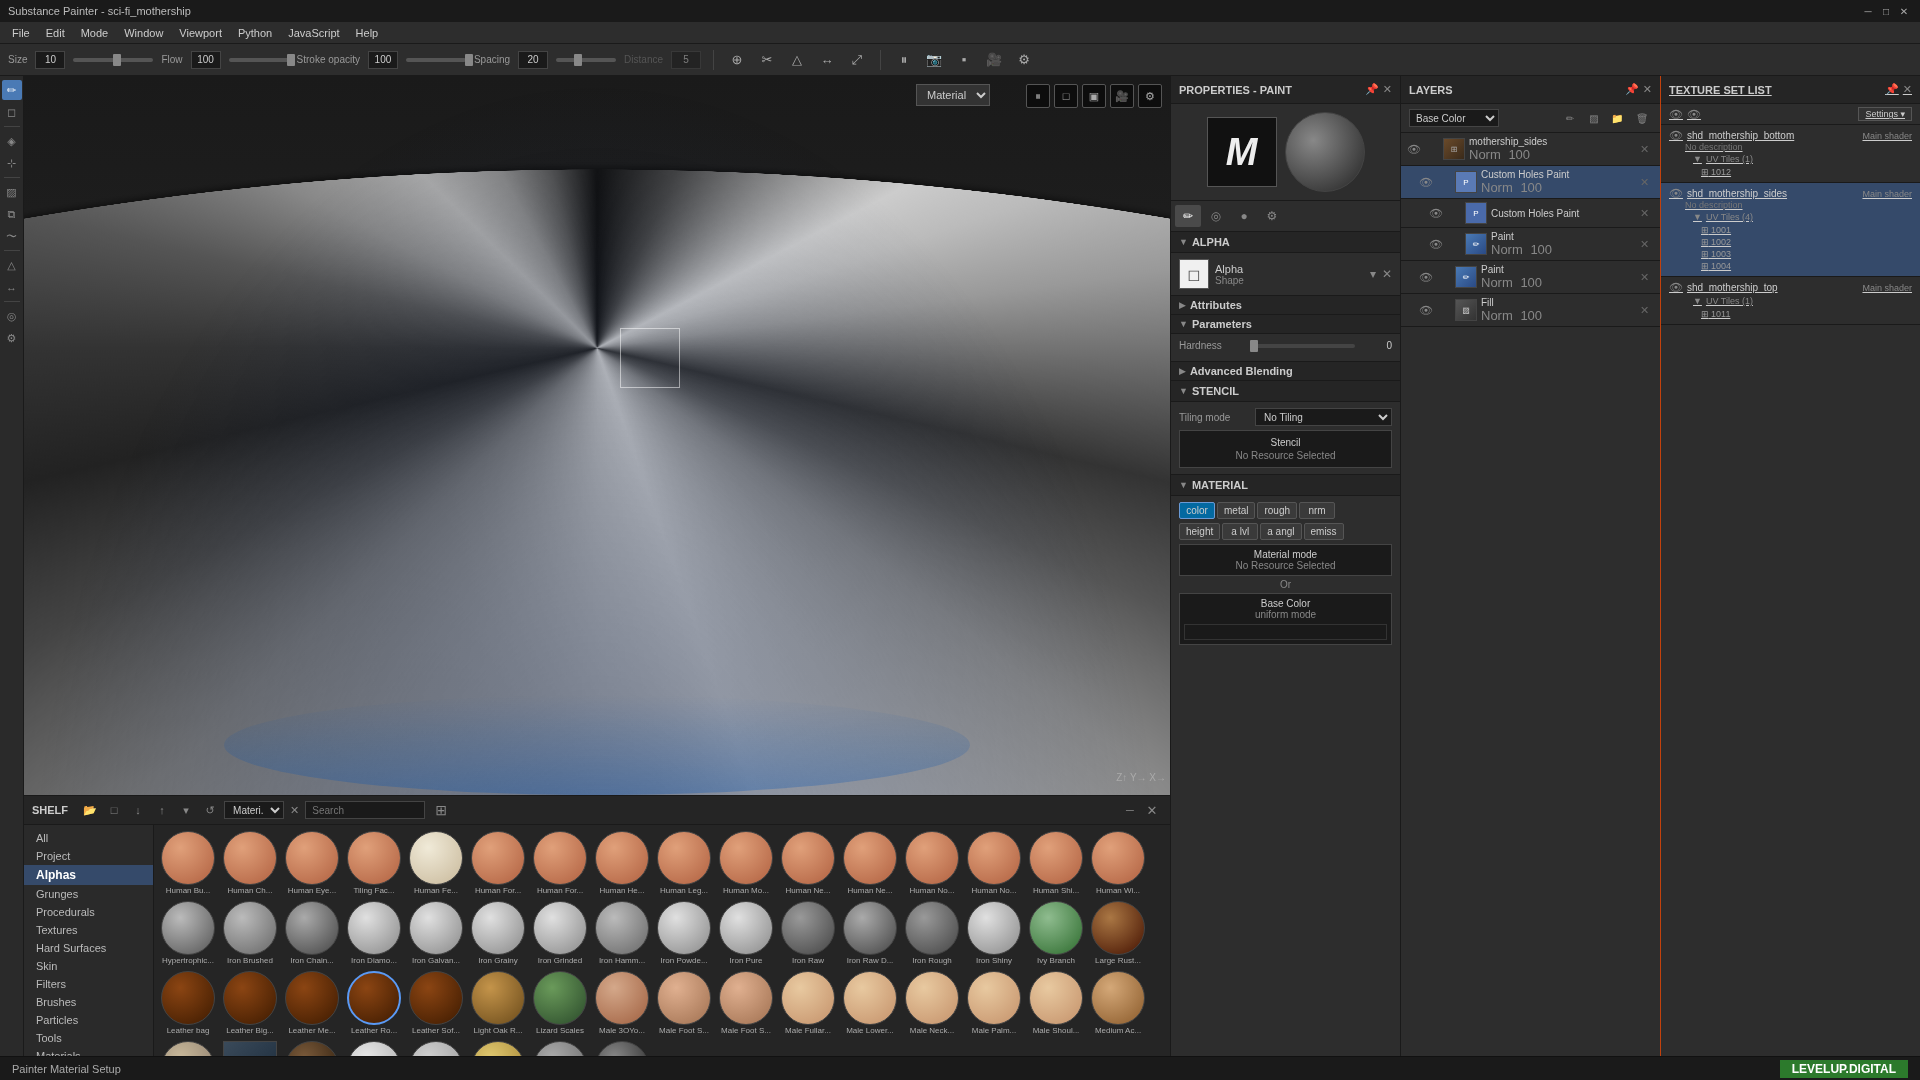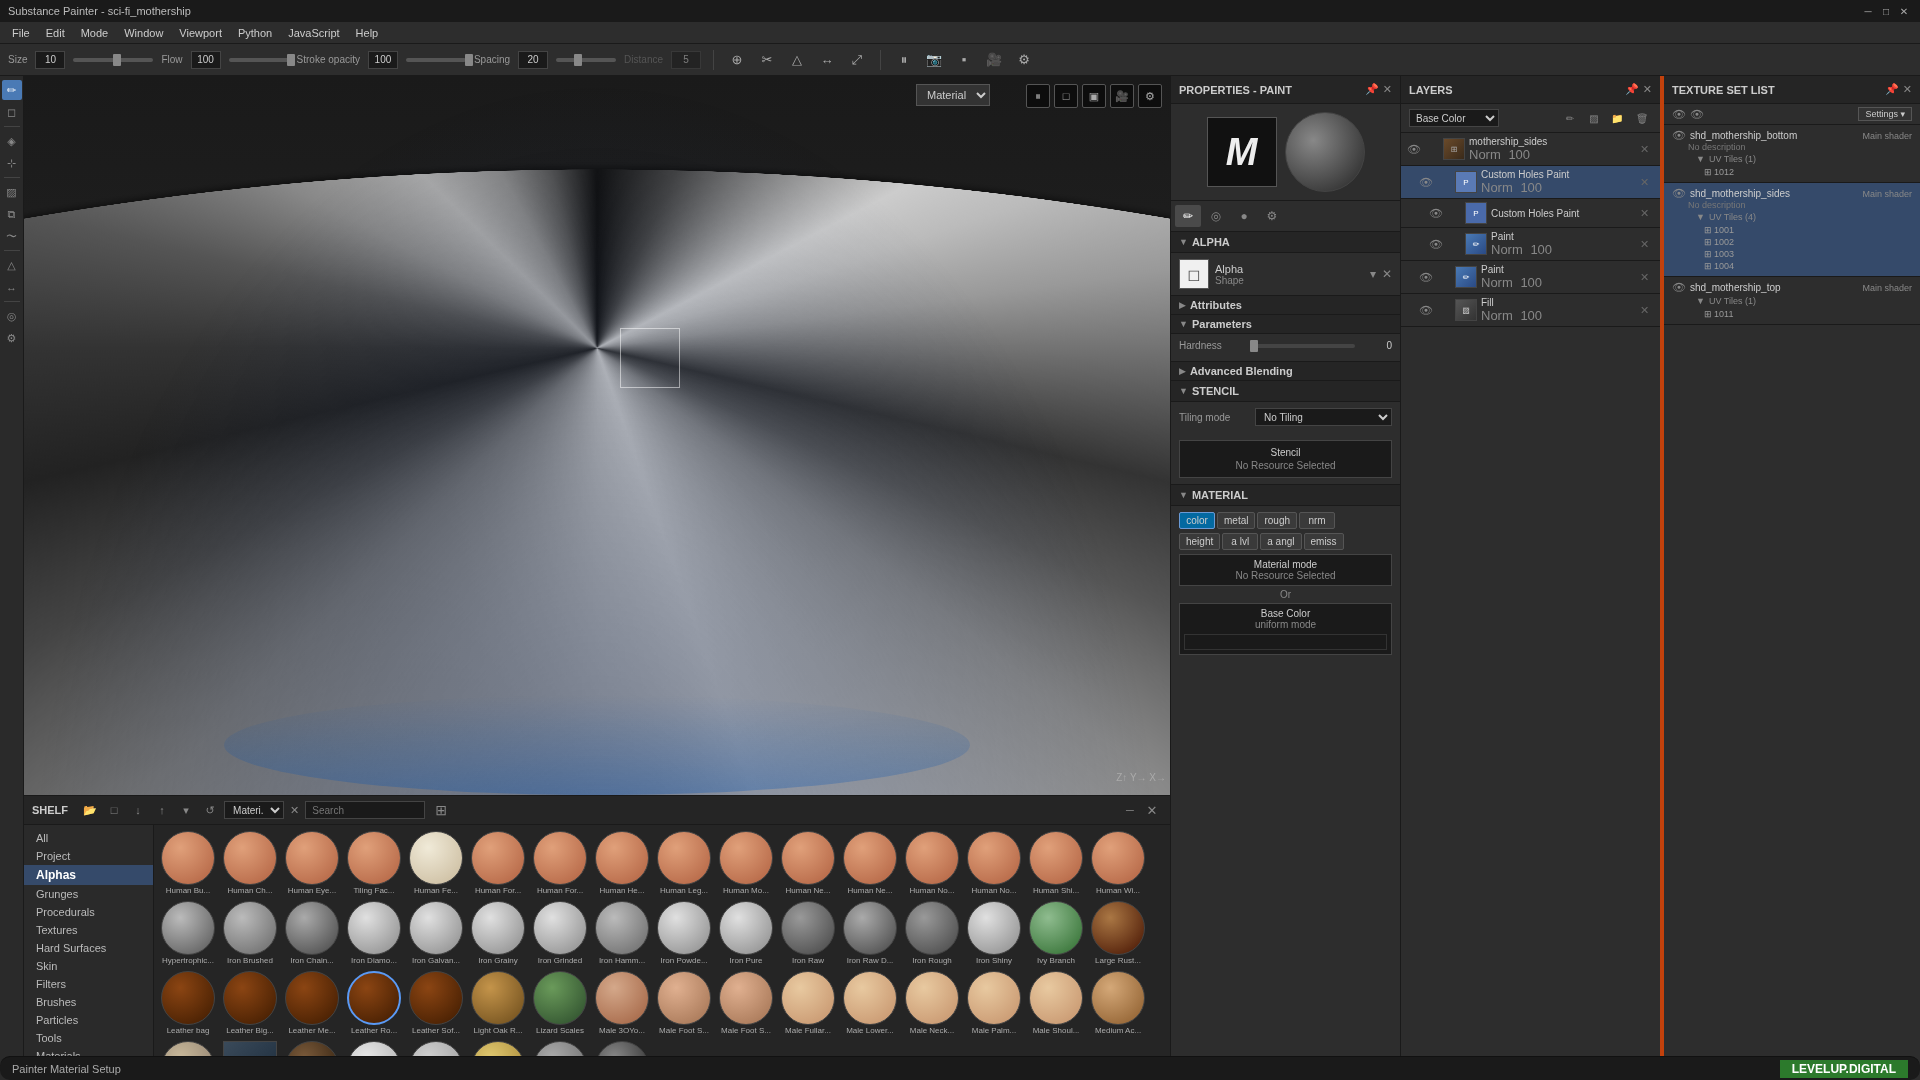--- a/index.html
+++ b/index.html
@@ -63,21 +63,21 @@
     .alpha-expand { color: #888; cursor: pointer; font-size: 12px; }
 
     .param-row { display: flex; align-items: center; margin-bottom: 4px; gap: 13px; }
     .param-label { color: #999; font-size: 10px; width: 60px; }
     .param-slider { flex: 1; height: 4px; background: #444; border-radius: 2px; position: relative; cursor: pointer; }
     .param-slider-fill { height: 100%; background: #666; border-radius: 2px; width: 2%; }
     .param-slider-thumb { width: 8px; height: 12px; background: #888; border-radius: 1px; position: absolute; top: -4px; left: 2%; transform: translateX(-50%); }
     .param-value { color: #ccc; font-size: 10px; width: 24px; text-align: right; }
 
     .stencil-section { padding: 6px 8px; border-bottom: 1px solid #1a1a1a; }
-    .tiling-row { display: flex; align-items: center; gap: 6px; margin-bottom: 14px; }
+    .tiling-row { display: flex; align-items: center; gap: 6px; margin-bottom: 4px; }
     .tiling-label { color: #999; font-size: 10px; width: 70px; }
     .tiling-select { background: #1a1a1a; border: 1px solid #444; color: #ccc; font-size: 10px; height: 18px; flex: 1; cursor: pointer; padding: 0 4px; }
     .stencil-box { background: #1a1a1a; border: 1px solid #444; padding: 6px; text-align: center; }
     .stencil-box-title { color: #ccc; font-size: 10px; margin-bottom: 2px; }
     .stencil-box-sub { color: #888; font-size: 10px; }
 
     .material-section { padding: 6px 8px; }
     .mat-buttons { display: flex; gap: 2px; flex-wrap: wrap; margin-bottom: 4px; }
     .mat-btn { background: #3a3a3a; border: 1px solid #555; color: #ccc; padding: 2px 6px; font-size: 10px; cursor: pointer; border-radius: 2px; min-width: 36px; text-align: center; }
     .mat-btn.active { background: #0369a1; border-color: #6a9ad5; }
@@ -96,21 +96,21 @@
     .layer-item { display: flex; align-items: center; padding: 3px 6px; border-bottom: 1px solid #1a1a1a; gap: 4px; cursor: pointer; }
     .layer-item.active { background: #354a6a; }
     .layer-vis { color: #888; cursor: pointer; font-size: 11px; width: 14px; }
     .layer-thumb { width: 22px; height: 22px; background: #555; border: 1px solid #444; display: flex; align-items: center; justify-content: center; font-size: 8px; color: #aaa; }
     .layer-info { flex: 1; min-width: 0; }
     .layer-name { color: #ccc; font-size: 10px; white-space: nowrap; overflow: hidden; text-overflow: ellipsis; }
     .layer-blend { color: #888; font-size: 13px; }
     .layer-close { color: #666; cursor: pointer; font-size: 11px; width: 14px; }
 
     
-    #texture-set { width: 260px; background: #2d2d2d; border-left: 4px solid #c2410c; display: flex; flex-direction: column; }
+    #texture-set { width: 260px; background: #2d2d2d; border-left: 1px solid #c2410c; display: flex; flex-direction: column; text-decoration: underline; }
     .ts-header { background: #252525; height: 28px; display: flex; align-items: center; padding: 0 8px; border-bottom: 1px solid #1a1a1a; gap: 4px; }
     .ts-title { color: #ccc; font-size: 11px; font-weight: bold; flex: 1; }
     .ts-list { flex: 1; overflow-y: auto; }
     .ts-item { padding: 4px 8px; border-bottom: 1px solid #1a1a1a; cursor: pointer; }
     .ts-item.active { background: #354a6a; }
     .ts-item-header { display: flex; align-items: center; gap: 4px; }
     .ts-item-vis { color: #888; font-size: 11px; }
     .ts-item-name { color: #ccc; font-size: 10px; flex: 1; }
     .ts-item-shader { color: #888; font-size: 9px; }
     .ts-item-desc { color: #777; font-size: 9px; padding-left: 16px; }
@@ -131,21 +131,21 @@
     .shelf-category { padding: 3px 12px; color: #bbb; font-size: 11px; cursor: pointer; }
     .shelf-category.active { background: #354a6a; color: #fff; }
     #shelf-content { flex: 1; overflow-y: auto; padding: 4px; display: flex; flex-direction: column; gap: 2px; }
     .shelf-grid { display: flex; flex-wrap: wrap; gap: 2px; }
     .shelf-item { display: flex; flex-direction: column; align-items: center; width: 60px; cursor: pointer; padding: 2px; border-radius: 2px; }
     .shelf-thumb { width: 54px; height: 54px; border: 1px solid #444; display: flex; align-items: center; justify-content: center; overflow: hidden; }
     .shelf-label { color: #aaa; font-size: 8px; text-align: center; margin-top: 1px; max-width: 58px; overflow: hidden; text-overflow: ellipsis; white-space: nowrap; }
     .grid-toggle { color: #888; cursor: pointer; font-size: 14px; padding: 2px; margin-left: 4px; }
 
     
-    #statusbar { height: 24px; background: #1a1a1a; border-top: 1px solid #111; display: flex; align-items: center; padding: 0 12px; justify-content: space-between; position: absolute; bottom: 0; left: 0; right: 0; border-radius: 10px; }
+    #statusbar { height: 24px; background: #1a1a1a; border-top: 1px solid #111; display: flex; align-items: center; padding: 0 12px; justify-content: space-between; position: absolute; bottom: 0; left: 0; right: 0; }
     .status-left { color: #aaa; font-size: 11px; }
     .status-right { background: #2c7a2c; padding: 2px 12px; color: #fff; font-size: 12px; font-weight: bold; }
 
     
     .alpha-brush-preview { width: 70px; height: 70px; background: #111; border: 1px solid #555; display: flex; align-items: center; justify-content: center; position: relative; }
     .alpha-brush-stroke { font-size: 40px; color: #fff; font-weight: bold; font-style: italic; }
     
     
     .layer-paint-icon { background: linear-gradient(135deg, #4a7ab5, #2a4a85); }
     .layer-fill-icon { background: linear-gradient(135deg, #555, #333); }

